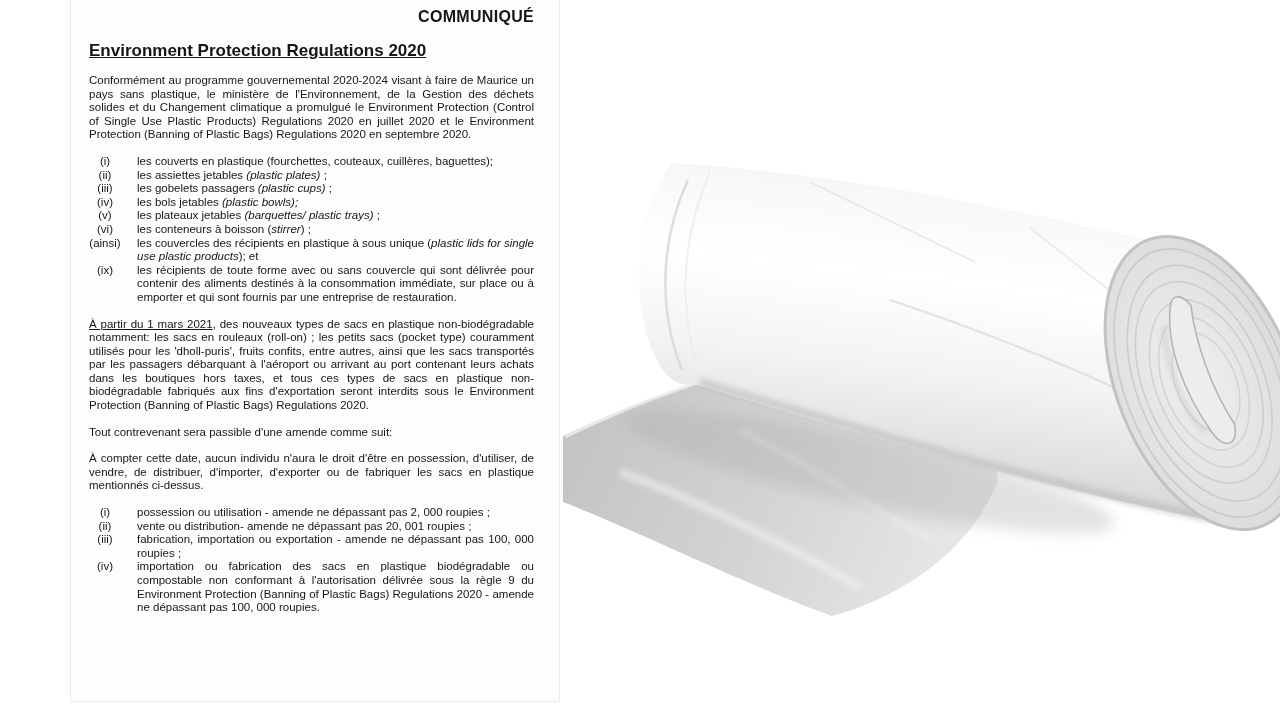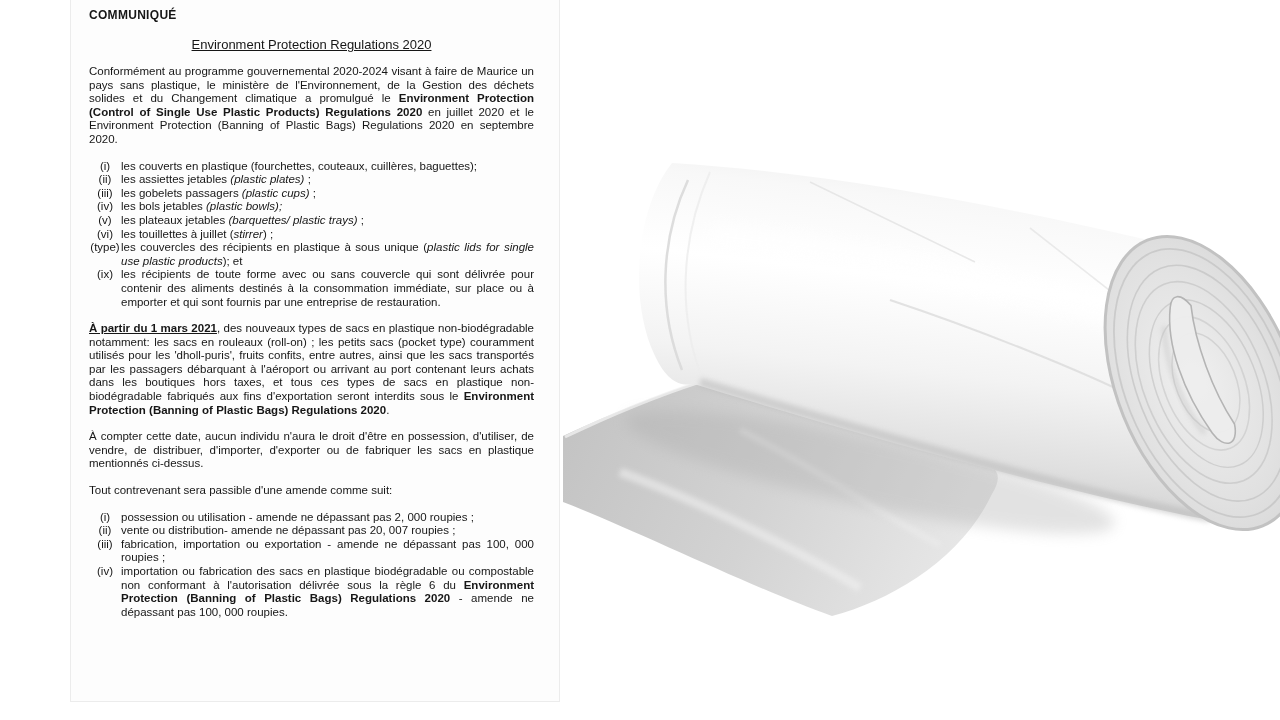--- a/index.html
+++ b/index.html
@@ -1,28 +1,28 @@
 <!DOCTYPE html>
 <html><head>
 <meta charset="utf-8">
 <style>
   html,body{margin:0;padding:0;background:#ffffff;}
   .canvas{position:relative;width:1280px;height:720px;background:#ffffff;overflow:hidden;
           font-family:"Liberation Sans", sans-serif;color:#161616;}
   .page{position:absolute;left:70px;top:0;width:490px;height:702px;background:#fdfdfd;
         border-left:1px solid #ececec;border-right:1px solid #ececec;border-bottom:1px solid #ececec;
         box-sizing:border-box;padding:4px 25px 0 18px;}
-  .page h1{font-size:12px;font-weight:bold;text-align:left;margin:4px 0 0 0;letter-spacing:.3px;}
-  .page h2{font-size:13px;font-weight:normal;text-align:center;text-decoration:underline;margin:15px 0 0 0;}
+  .page h1{font-size:16px;font-weight:bold;text-align:right;margin:4px 0 0 0;letter-spacing:.3px;}
+  .page h2{font-size:17px;font-weight:bold;text-decoration:underline;margin:15px 0 0 0;}
   .page p{font-size:11.5px;line-height:13.6px;text-align:justify;margin:13px 0 0 0;}
   .list{margin:13px 0 0 0;}
   .li-row{display:flex;align-items:flex-start;}
   .li-num{width:32px;flex:0 0 32px;text-align:center;font-size:11.5px;line-height:13.6px;}
-  .li-body{flex:1;margin-left:0;font-size:11.5px;line-height:13.6px;text-align:justify;}
-  .b{font-weight:bold;}
+  .li-body{flex:1;margin-left:16px;font-size:11.5px;line-height:13.6px;text-align:justify;}
+  .b{font-weight:normal;}
   .i{font-style:italic;}
   .u{text-decoration:underline;}
   .photo{position:absolute;left:560px;top:0;width:720px;height:720px;background:#ffffff;}
 </style>
 </head>
 <body>
 
 <div class="canvas">
 
   <div class="page">
@@ -45,50 +45,50 @@
         <div class="li-row">
           <div class="li-num">(iv)</div>
           <div class="li-body"><span>les bols jetables </span><span class="i">(plastic bowls);</span></div>
         </div>
         <div class="li-row">
           <div class="li-num">(v)</div>
           <div class="li-body"><span>les plateaux jetables </span><span class="i">(barquettes/ plastic trays)</span><span> ;</span></div>
         </div>
         <div class="li-row">
           <div class="li-num">(vi)</div>
-          <div class="li-body"><span>les touillettes à juillet (</span><span class="i">stirrer</span><span>) ;</span></div>
+          <div class="li-body"><span>les conteneurs à boisson (</span><span class="i">stirrer</span><span>) ;</span></div>
         </div>
         <div class="li-row">
-          <div class="li-num">(type)</div>
+          <div class="li-num">(ainsi)</div>
           <div class="li-body"><span>les couvercles des récipients en plastique à sous unique (</span><span class="i">plastic lids for single use plastic products</span><span>); et</span></div>
         </div>
         <div class="li-row">
           <div class="li-num">(ix)</div>
           <div class="li-body"><span>les récipients de toute forme avec ou sans couvercle qui sont délivrée pour contenir des aliments destinés à la consommation immédiate, sur place ou à emporter et qui sont fournis par une entreprise de restauration.</span></div>
         </div>
       </div>
     <p><span class="b u">À partir du 1 mars 2021</span><span>, des nouveaux types de sacs en plastique non-biodégradable notamment: les sacs en rouleaux (roll-on) ; les petits sacs (pocket type) couramment utilisés pour les 'dholl-puris', fruits confits, entre autres, ainsi que les sacs transportés par les passagers débarquant à l'aéroport ou arrivant au port contenant leurs achats dans les boutiques hors taxes, et tous ces types de sacs en plastique non-biodégradable fabriqués aux fins d'exportation seront interdits sous le </span><span class="b">Environment Protection (Banning of Plastic Bags) Regulations 2020</span><span>.</span></p>
+    <p><span>Tout contrevenant sera passible d'une amende comme suit:</span></p>
     <p><span>À compter cette date, aucun individu n'aura le droit d'être en possession, d'utiliser, de vendre, de distribuer, d'importer, d'exporter ou de fabriquer les sacs en plastique mentionnés ci-dessus.</span></p>
-    <p><span>Tout contrevenant sera passible d'une amende comme suit:</span></p>
     <div class="list">
         <div class="li-row">
           <div class="li-num">(i)</div>
           <div class="li-body"><span>possession ou utilisation - amende ne dépassant pas 2, 000 roupies ;</span></div>
         </div>
         <div class="li-row">
           <div class="li-num">(ii)</div>
-          <div class="li-body"><span>vente ou distribution- amende ne dépassant pas 20, 007 roupies ;</span></div>
+          <div class="li-body"><span>vente ou distribution- amende ne dépassant pas 20, 001 roupies ;</span></div>
         </div>
         <div class="li-row">
           <div class="li-num">(iii)</div>
           <div class="li-body"><span>fabrication, importation ou exportation - amende ne dépassant pas 100, 000 roupies ;</span></div>
         </div>
         <div class="li-row">
           <div class="li-num">(iv)</div>
-          <div class="li-body"><span>importation ou fabrication des sacs en plastique biodégradable ou compostable non conformant à l'autorisation délivrée sous la règle 6 du </span><span class="b">Environment Protection (Banning of Plastic Bags) Regulations 2020</span><span> - amende ne dépassant pas 100, 000 roupies.</span></div>
+          <div class="li-body"><span>importation ou fabrication des sacs en plastique biodégradable ou compostable non conformant à l'autorisation délivrée sous la règle 9 du </span><span class="b">Environment Protection (Banning of Plastic Bags) Regulations 2020</span><span> - amende ne dépassant pas 100, 000 roupies.</span></div>
         </div>
       </div>
   </div>
 
   <div class="photo">
     <svg width="720" height="720" viewBox="0 0 720 720" xmlns="http://www.w3.org/2000/svg">
       <defs>
         <linearGradient id="gSheet" gradientUnits="userSpaceOnUse" x1="0" y1="430" x2="430" y2="620">
           <stop offset="0" stop-color="#c3c3c3"></stop>
           <stop offset="0.45" stop-color="#d3d3d3"></stop>

